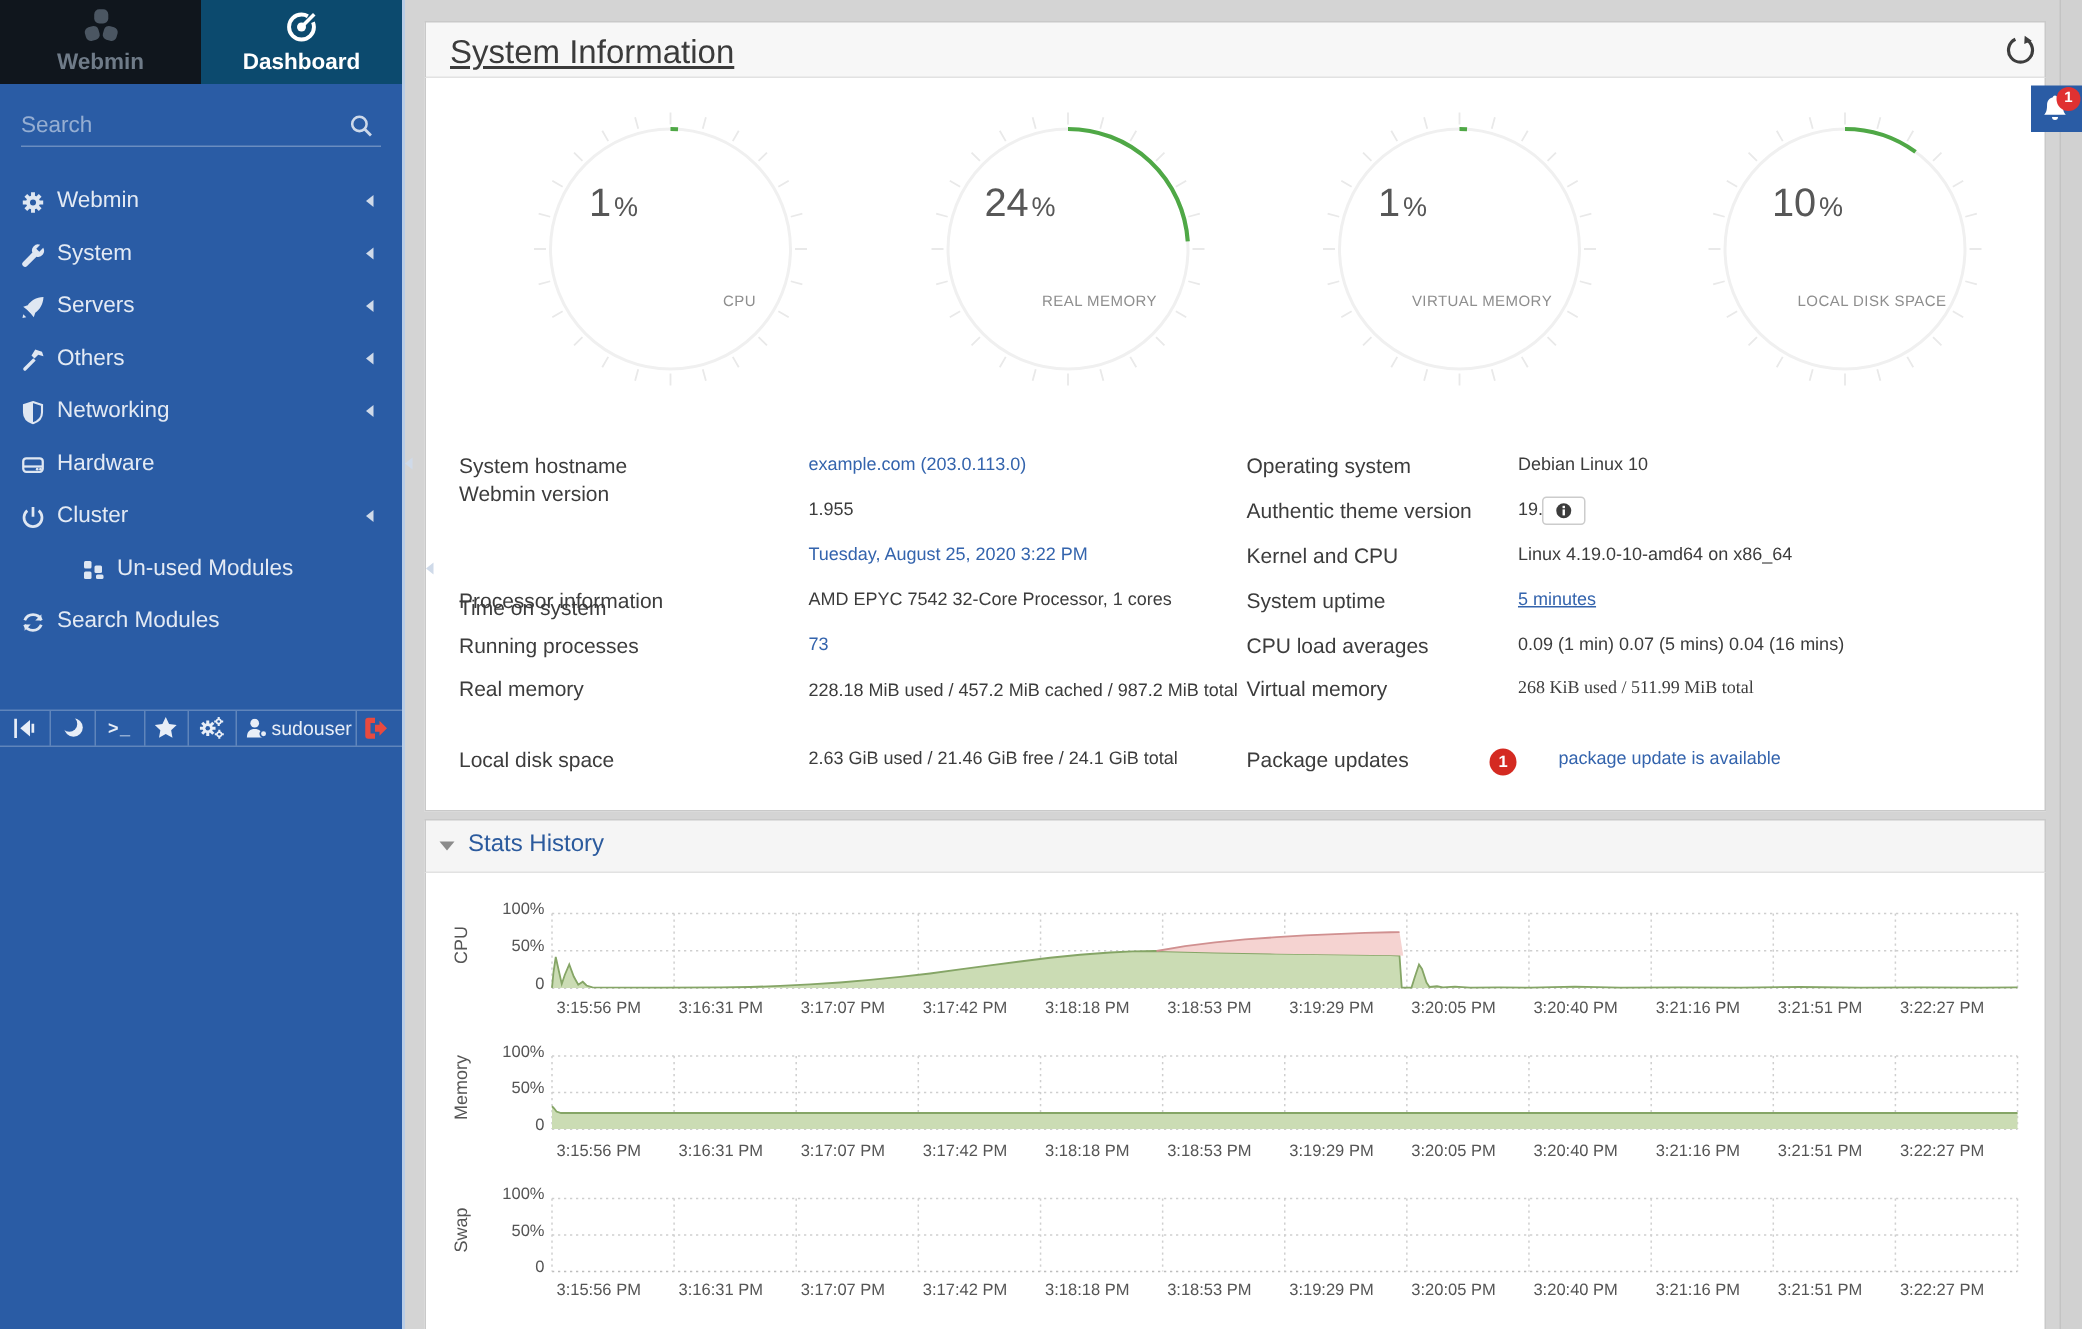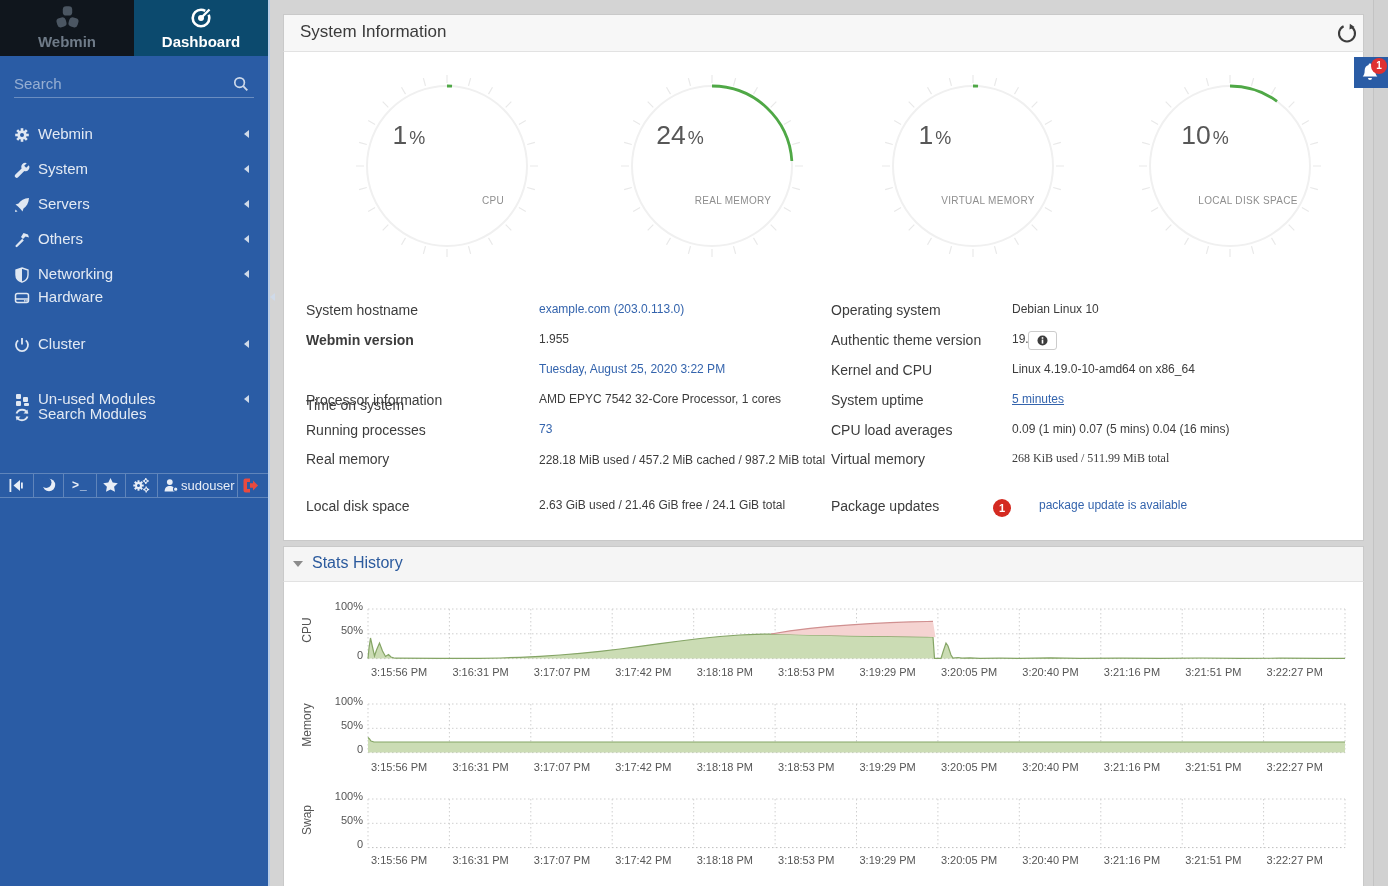--- a/index.html
+++ b/index.html
@@ -19,21 +19,21 @@
 .mi{left:0;width:268px;height:35px;}
 .mi .ic{position:absolute;left:14px;top:10px;width:16px;height:16px;}
 .mi .tx{position:absolute;left:38px;top:8px;font-size:15px;color:#e3eaf4;}
 .mi .caret{position:absolute;right:19px;top:13px;width:0;height:0;border-top:4px solid transparent;border-bottom:4px solid transparent;border-right:5px solid #cfdae9;}
 
 #btool{left:0;top:473px;width:268px;height:23px;border-top:1px solid rgba(255,255,255,.25);border-bottom:1px solid rgba(255,255,255,.25);}
 .bdiv{position:absolute;top:0;width:1px;height:23px;background:rgba(255,255,255,.25);}
 
 #panel1{left:283px;top:14px;width:1081px;height:527px;background:#fff;border:1px solid #c9c9c9;box-sizing:border-box;}
 #p1head{left:283px;top:14px;width:1081px;height:38px;background:#f7f7f7;border:1px solid #c9c9c9;border-bottom:1px solid #e2e2e2;box-sizing:border-box;}
-#p1title{left:300px;top:22px;font-size:17px;color:#3b3b3b;}
+#p1title{left:300px;top:22px;font-size:22px;color:#3b3b3b;text-decoration:underline;}
 #panel2{left:283px;top:546px;width:1081px;height:340px;background:#fff;border:1px solid #c9c9c9;border-bottom:none;box-sizing:border-box;}
 #p2head{left:283px;top:546px;width:1081px;height:36px;background:#f5f5f5;border:1px solid #c9c9c9;border-bottom:1px solid #e2e2e2;box-sizing:border-box;}
 #p2title{left:312px;top:554px;font-size:16px;color:#2b5a9d;}
 #p2caret{left:293px;top:561px;width:0;height:0;border-left:5px solid transparent;border-right:5px solid transparent;border-top:6px solid #8b8b8b;}
 .tlabel{position:absolute;font-size:14px;color:#3c3c3c;white-space:nowrap;}
 .tval{position:absolute;font-size:12px;color:#3c3c3c;white-space:nowrap;margin-left:24px;}
 .blue{color:#3464ad;}
 
 #bell{left:1354px;top:57px;width:34px;height:31px;background:#2a5ca5;}
 </style>
@@ -77,21 +77,21 @@
     <path d="M1313.0 166.0L1321.0 166.0M1310.2 187.5L1317.9 189.6M1301.9 207.5L1308.8 211.5M1288.7 224.7L1294.3 230.3M1271.5 237.9L1275.5 244.8M1251.5 246.2L1253.6 253.9M1230.0 249.0L1230.0 257.0M1208.5 246.2L1206.4 253.9M1188.5 237.9L1184.5 244.8M1171.3 224.7L1165.7 230.3M1158.1 207.5L1151.2 211.5M1149.8 187.5L1142.1 189.6M1147.0 166.0L1139.0 166.0M1149.8 144.5L1142.1 142.4M1158.1 124.5L1151.2 120.5M1171.3 107.3L1165.7 101.7M1188.5 94.1L1184.5 87.2M1208.5 85.8L1206.4 78.1M1230.0 83.0L1230.0 75.0M1251.5 85.8L1253.6 78.1M1271.5 94.1L1275.5 87.2M1288.7 107.3L1294.3 101.7M1301.9 124.5L1308.8 120.5M1310.2 144.5L1317.9 142.4" stroke="#e9e9e9" stroke-width="1.2" fill="none"></path>
     <circle cx="1230" cy="166" r="80" fill="none" stroke="#f0f0f0" stroke-width="2"></circle>
     <path d="M1230.00 86.00A80 80 0 0 1 1277.02 101.28" fill="none" stroke="#4fa846" stroke-width="2.8"></path>
     <text x="1205" y="144" text-anchor="middle" font-size="26.5" fill="#575757">10<tspan font-size="18" dx="2">%</tspan></text>
     <text x="1248" y="204" text-anchor="middle" font-size="10" letter-spacing="0.3" fill="#8e8e8e">LOCAL DISK SPACE</text>
   </svg>
 
   <div id="table">
     <div class="tlabel" style="left:306px;top:302px;">System hostname</div>
     <div class="tval blue" style="left:515px;top:302px;">example.com (203.0.113.0)</div>
-    <div class="tlabel" style="left:306px;top:332px;font-weight:bold;">Webmin version</div>
+    <div class="tlabel" style="left:306px;top:321px;">Webmin version</div>
     <div class="tval" style="left:515px;top:332px;">1.955</div>
     <div class="tlabel" style="left:306px;top:362px;margin-top:35px;">Time on system</div>
     <div class="tval blue" style="left:515px;top:362px;">Tuesday, August 25, 2020 3:22 PM</div>
     <div class="tlabel" style="left:306px;top:392px;text-align:center;">Processor information</div>
     <div class="tval" style="left:515px;top:392px;">AMD EPYC 7542 32-Core Processor, 1 cores</div>
     <div class="tlabel" style="left:306px;top:422px;">Running processes</div>
     <div class="tval blue" style="left:515px;top:422px;">73</div>
     <div class="tlabel" style="left:306px;top:451px;">Real memory</div>
     <div class="tval" style="left:515px;top:451px;white-space:normal;width:312px;line-height:19px;">228.18 MiB used / 457.2 MiB cached / 987.2 MiB total</div>
     <div class="tlabel" style="left:306px;top:498px;">Local disk space</div>
@@ -292,39 +292,39 @@
         <div class="caret"></div>
       </div>
     <div class="abs mi" style="top:257px;">
         <svg class="ic" viewBox="0 0 16 16">
           <path d="M8 1 14 3V8C14 11.5 11.5 14 8 15.2 4.5 14 2 11.5 2 8V3Z" fill="none" stroke="#dfe7f2" stroke-width="1.4"></path>
           <path d="M8 1 2 3V8C2 11.5 4.5 14 8 15.2Z" fill="#dfe7f2"></path>
         </svg>
         <div class="tx">Networking</div>
         <div class="caret"></div>
       </div>
-    <div class="abs mi" style="top:280px;padding-left:26px;">
+    <div class="abs mi" style="top:292px;padding-left:26px;">
         <svg class="ic" viewBox="0 0 16 16">
           <rect x="1.5" y="3.5" width="13" height="9" rx="2" fill="none" stroke="#dfe7f2" stroke-width="1.5"></rect>
           <line x1="2" y1="9" x2="14" y2="9" stroke="#dfe7f2" stroke-width="1.5"></line>
           <circle cx="10.8" cy="10.8" r="0.9" fill="#dfe7f2"></circle>
           <circle cx="13" cy="10.8" r="0.9" fill="#dfe7f2"></circle>
         </svg>
         <div class="tx">Hardware</div>
         <div class="caret"></div>
       </div>
     <div class="abs mi" style="top:327px;">
         <svg class="ic" viewBox="0 0 16 16">
           <path d="M4.2 3.4A6 6 0 1 0 11.8 3.4" fill="none" stroke="#dfe7f2" stroke-width="1.8"></path>
           <line x1="8" y1="1" x2="8" y2="7.5" stroke="#dfe7f2" stroke-width="1.8"></line>
         </svg>
         <div class="tx">Cluster</div>
         <div class="caret"></div>
       </div>
-    <div class="abs mi" style="top:382px;">
+    <div class="abs mi" style="top:362px;margin-left:40px;">
         <svg class="ic" viewBox="0 0 16 16">
           <g fill="#dfe7f2">
             <rect x="2" y="2" width="5" height="5" rx="1"></rect>
             <rect x="9" y="5" width="5" height="5" rx="1"></rect>
             <rect x="2" y="9" width="5" height="5" rx="1"></rect>
             <rect x="10" y="11" width="5" height="3" rx="1"></rect>
           </g>
         </svg>
         <div class="tx">Un-used Modules</div>
         <div class="caret"></div>

